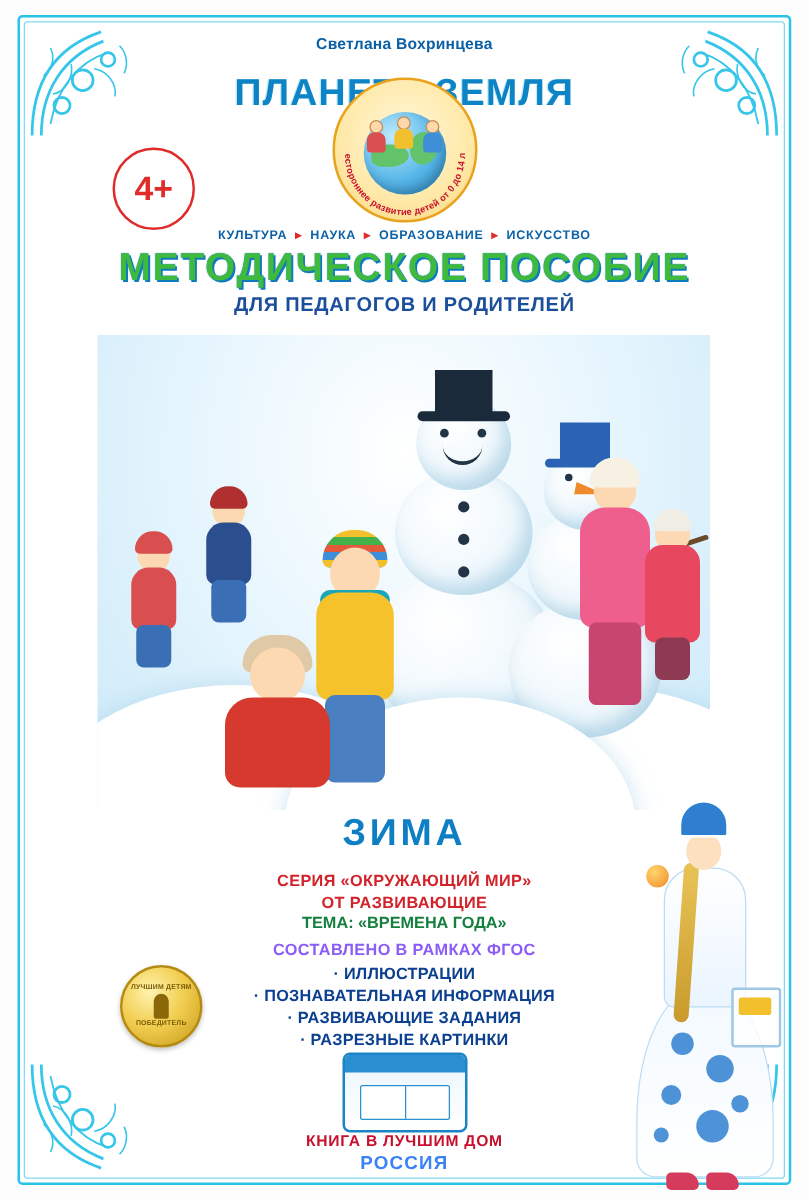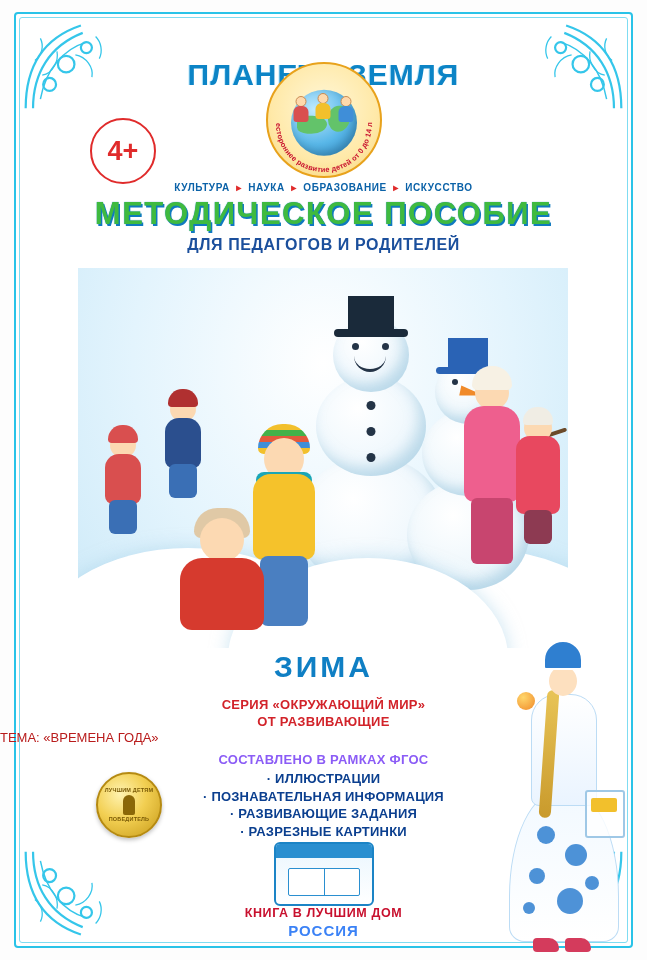--- a/index.html
+++ b/index.html
@@ -527,24 +527,24 @@
     color: #d2232a;
     font-size: 13px;
     font-weight: bold;
     line-height: 17px;
     letter-spacing: .3px;
   }
   .theme-line {
     position: absolute;
     left: 0; right: 0;
     top: 730px;
-    text-align: left;
-    color: #b91c1c;
+    text-align: center;
+    color: #15803d;
     font-size: 13px;
-    font-weight: normal;
+    font-weight: bold;
   }
   .fgos-line {
     position: absolute;
     left: 0; right: 0;
     top: 752px;
     text-align: center;
     color: #8b5cf6;
     font-size: 13px;
     font-weight: bold;
     letter-spacing: .3px;
@@ -801,20 +801,21 @@
       <circle cx="30" cy="70" r="7"></circle>
       <circle cx="48" cy="48" r="9"></circle>
       <circle cx="70" cy="30" r="6"></circle>
       <path d="M22 60 C34 58 40 44 38 34" stroke-width="1.4"></path>
       <path d="M58 38 C70 40 78 52 76 62" stroke-width="1.4"></path>
       <path d="M14 44 C22 38 24 28 20 20" stroke-width="1.4"></path>
       <path d="M80 18 C86 24 88 34 84 42" stroke-width="1.4"></path>
     </svg>
   </div>
 
+  <div class="author">Светлана Вохринцева</div>
   <div class="brand">ПЛАНЕТА ЗЕМЛЯ</div>
 
   <div class="emblem">
     <div class="ring"></div>
     <div class="globe"></div>
     <div class="kids">
       <div class="kid k1">
           <div class="head"></div>
           <div class="body"></div>
         </div>

